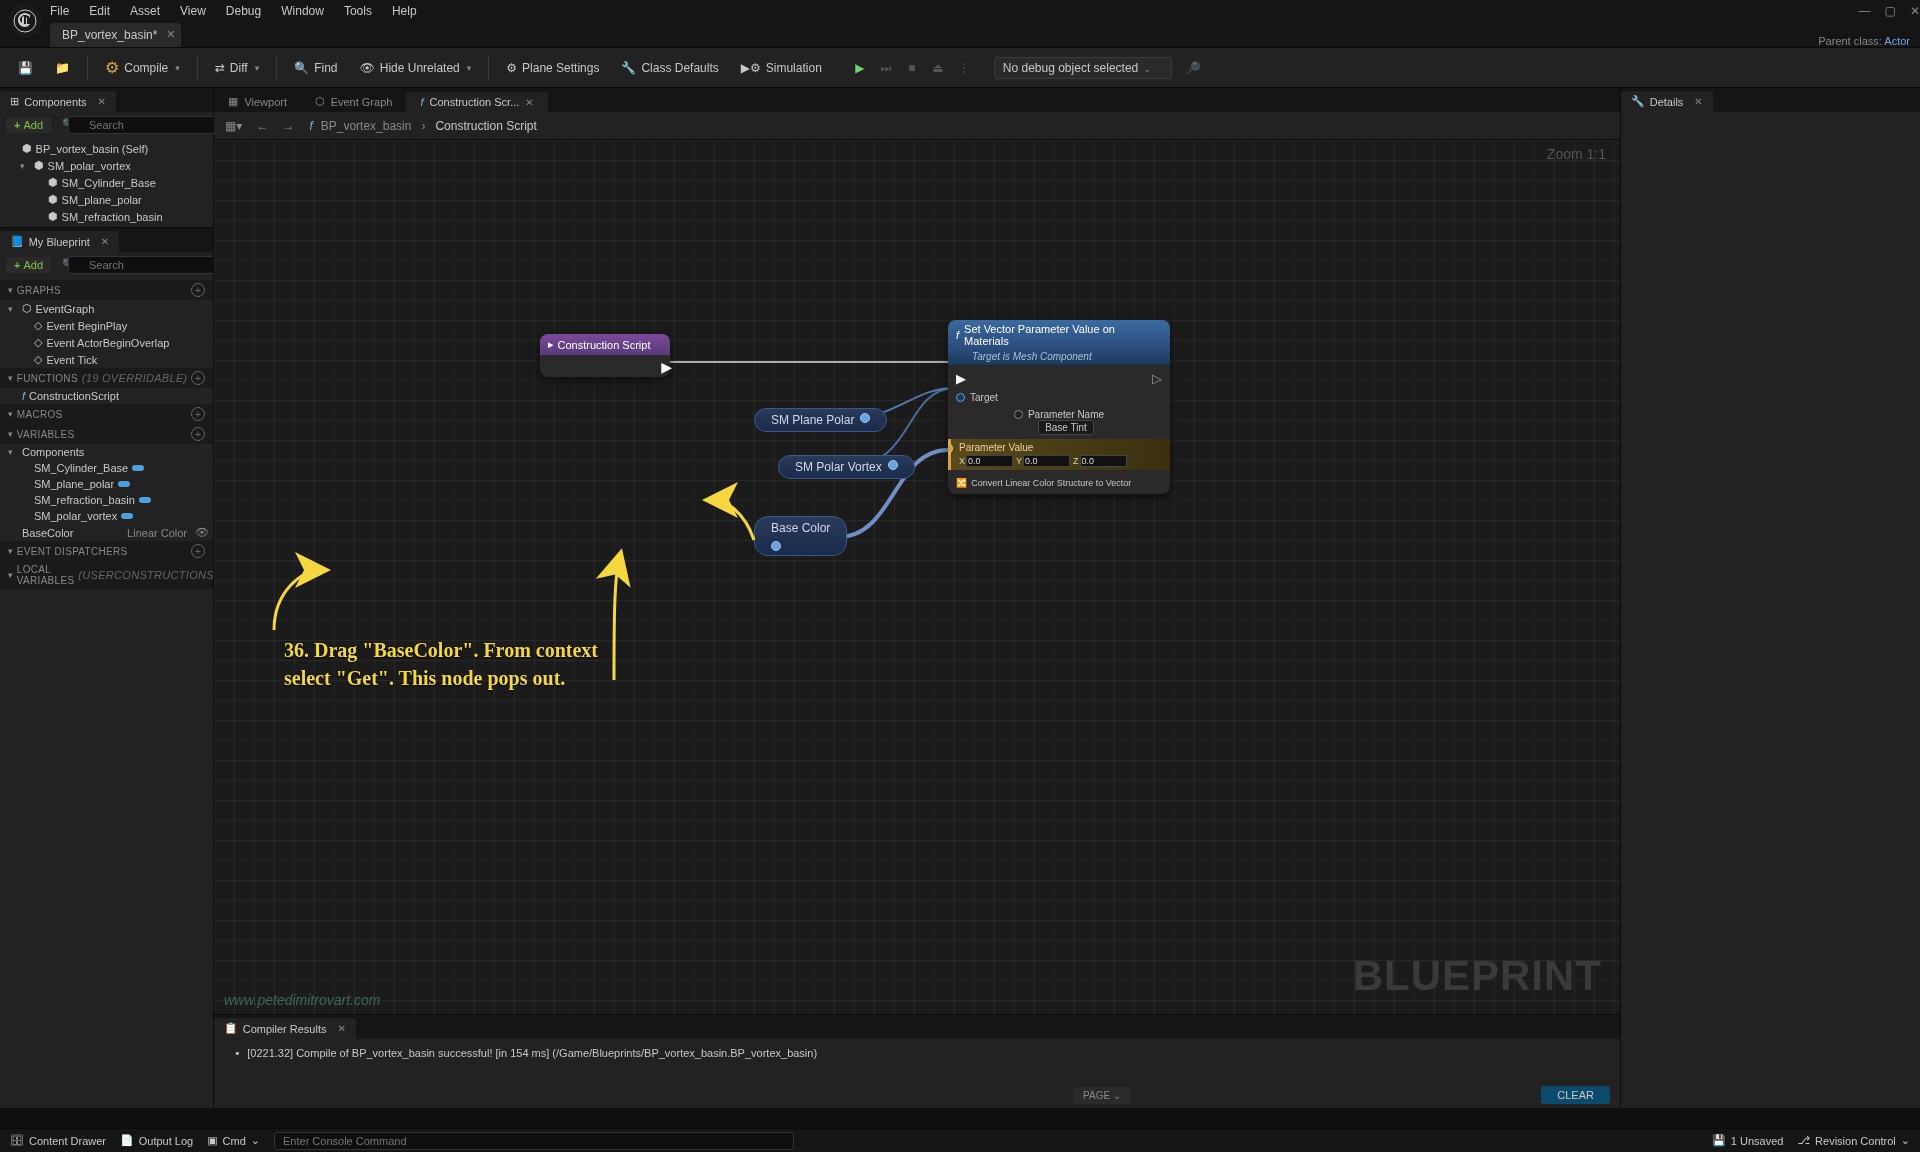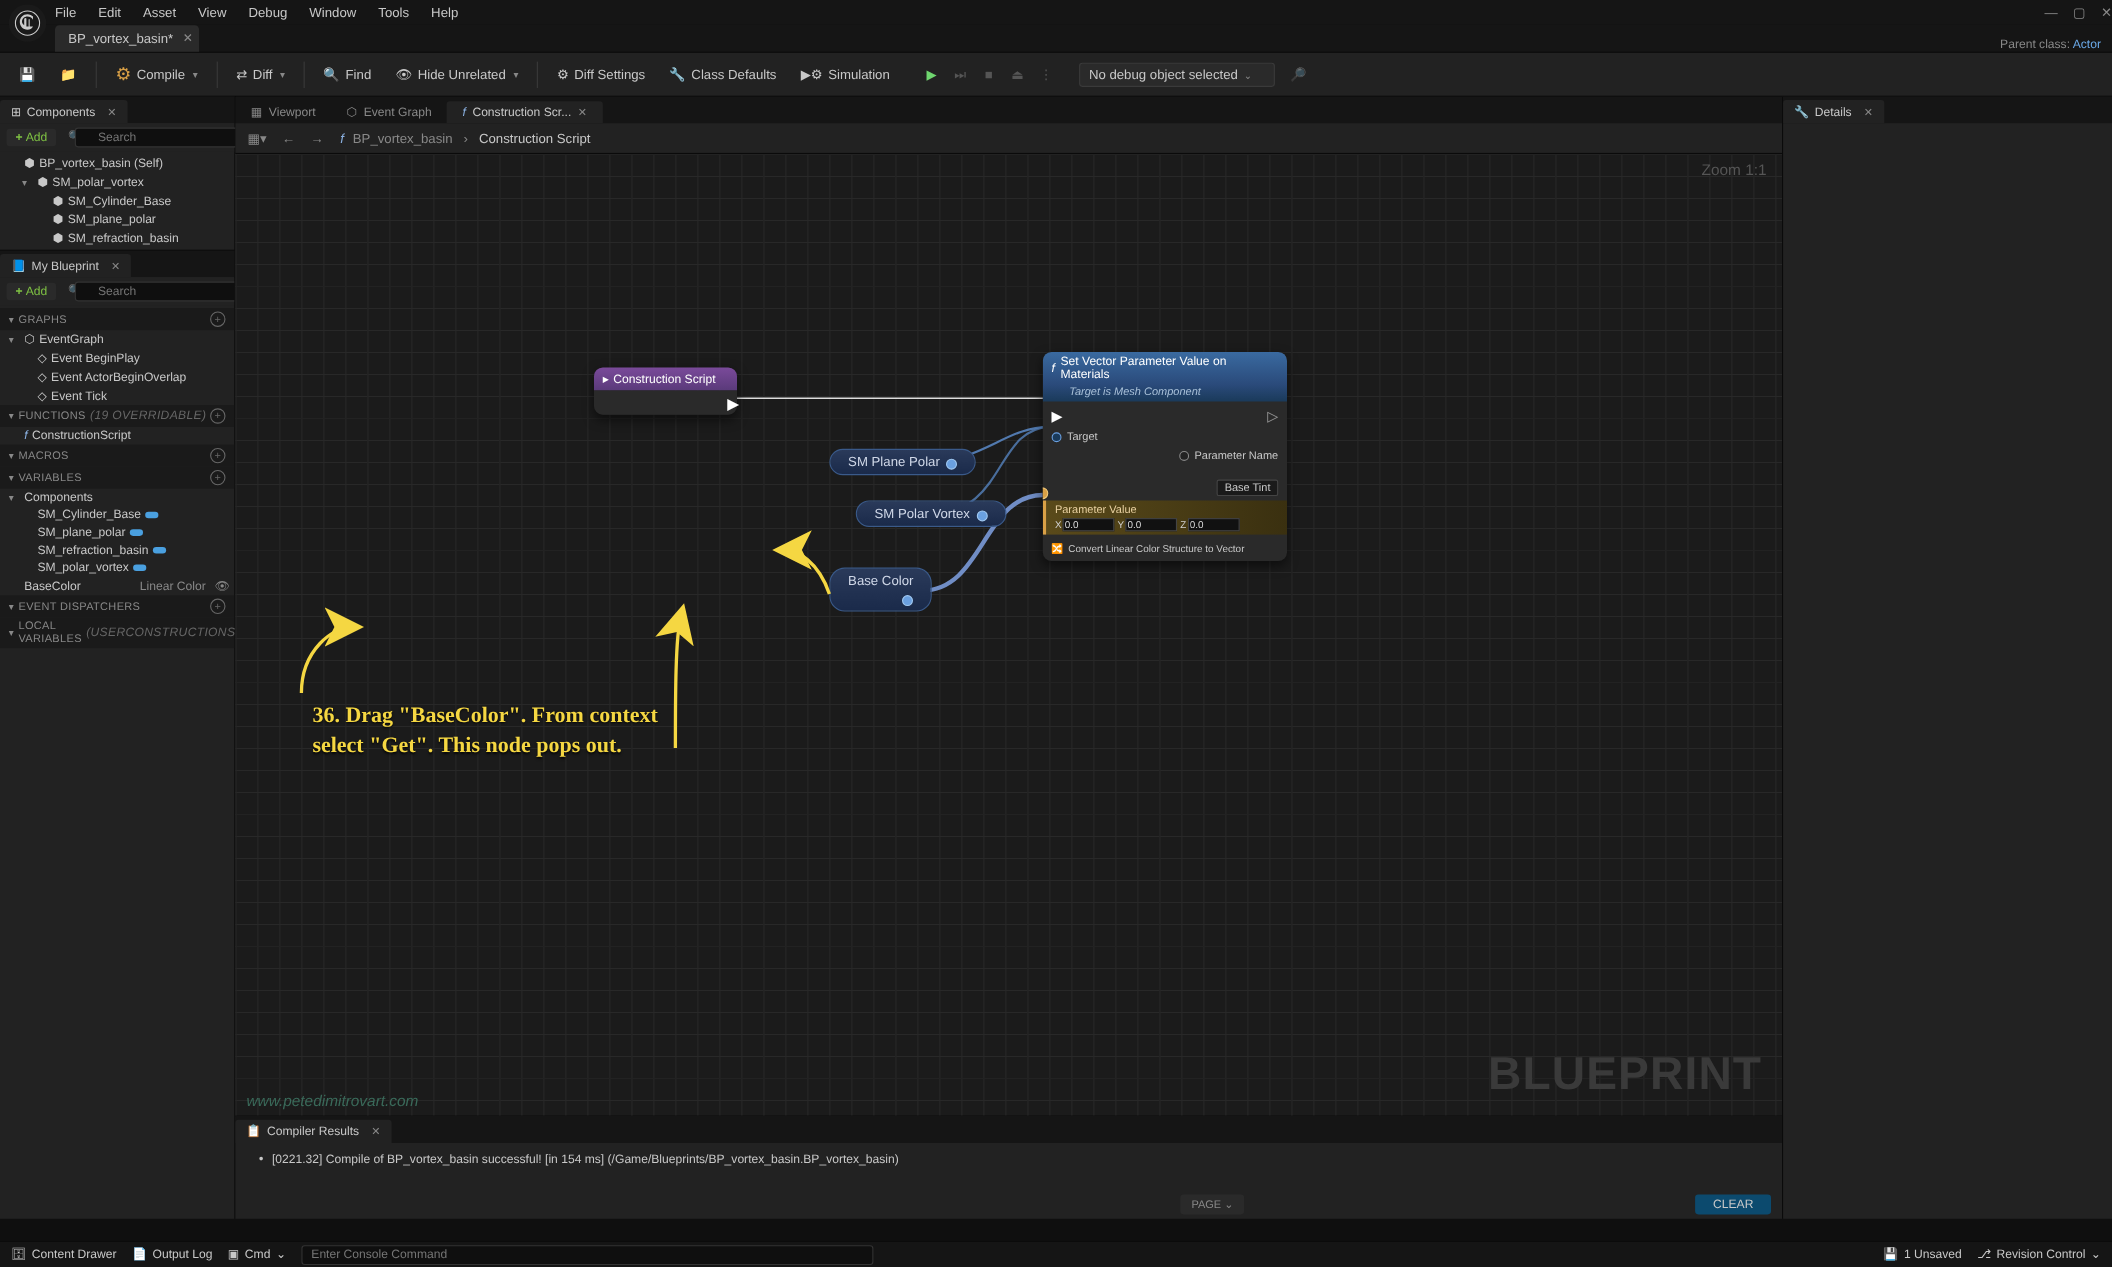--- a/index.html
+++ b/index.html
@@ -114,21 +114,21 @@
   .blueprint-watermark { position: absolute; bottom: 14px; right: 18px; font-size: 42px; font-weight: 800; color: #3a3a3a; letter-spacing: 1px; }
   .site-watermark { position: absolute; bottom: 6px; left: 10px; color: var(--watermark); font-size: 14px; font-style: italic; }
 
   
   .node { position: absolute; border-radius: 8px; box-shadow: 0 4px 10px rgba(0,0,0,0.5); font-size: 11px; }
   .node-construction { left: 326px; top: 194px; width: 130px; }
   .node-construction .hdr { background: linear-gradient(to bottom,#7a4a9a,#5a3a7a); padding: 4px 8px; border-radius: 8px 8px 0 0; display: flex; align-items: center; gap: 4px; color: #fff; }
   .node-construction .body { background: #2a2a2a; height: 22px; border-radius: 0 0 8px 8px; position: relative; }
   .exec-out { position: absolute; right: -2px; top: 4px; color: #fff; font-size: 14px; }
 
-  .pill-node { border-radius: 14px; padding: 4px 16px; background: linear-gradient(to bottom,#2a3a5a,#1a2a4a); border: 1px solid #3a5a8a; color: #d0d8e8; position: absolute; display: flex; align-items: flex-end; gap: 6px; }
+  .pill-node { border-radius: 14px; padding: 4px 16px; background: linear-gradient(to bottom,#2a3a5a,#1a2a4a); border: 1px solid #3a5a8a; color: #d0d8e8; position: absolute; display: flex; align-items: flex-start; gap: 6px; }
   .pill-node .pin-out { width: 10px; height: 10px; border-radius: 50%; background: #6aa0e0; border: 1px solid #a0c8f0; }
   .pill-plane { left: 540px; top: 268px; }
   .pill-vortex { left: 564px; top: 315px; }
   .pill-basecolor { left: 540px; top: 376px; background: linear-gradient(to bottom,#2a3a5a,#1a2a4a); flex-direction: column; }
 
   .node-setvec { left: 734px; top: 180px; width: 222px; background: #2a2a2a; border-radius: 8px; overflow: hidden; }
   .node-setvec .hdr { background: linear-gradient(to bottom,#3a6aa0,#2a4a7a); padding: 3px 8px; color: #fff; font-size: 11px; display: flex; align-items: center; gap: 5px; }
   .node-setvec .sub { font-size: 10px; color: #a8c0d8; font-style: italic; padding: 1px 8px 3px 24px; background: linear-gradient(to bottom,#2a4a7a,#1a3a5a); }
   .node-setvec .body { padding: 6px 8px; display: flex; flex-direction: column; gap: 6px; font-size: 10px; }
   .node-setvec .row { display: flex; align-items: center; gap: 5px; }
@@ -232,21 +232,21 @@
       <span>Find</span>
     </div>
   <div class="tb-btn">
       <span>👁</span>
       <span>Hide Unrelated</span>
       <span class="dropdown-caret">▾</span>
     </div>
   <div class="tb-sep"></div>
   <div class="tb-btn">
       <span>⚙</span>
-      <span>Diff Settings</span>
+      <span>Plane Settings</span>
     </div>
   <div class="tb-btn">
       <span>🔧</span>
       <span>Class Defaults</span>
     </div>
   <div class="tb-btn">
       <span>▶⚙</span>
       <span>Simulation</span>
     </div>
   <div class="play-controls">
@@ -497,21 +497,21 @@
         <div class="body">
           <div class="row">
               <span class="exec-pin">▶</span>
               <div style="flex:1"></div>
               <span class="exec-pin" style="opacity:.5">▷</span>
             </div>
           <div class="row">
               <span class="pin-dot blue"></span>
               <span>Target</span>
             </div>
-          <div class="row" style="flex-direction:column;align-items:flex-end;gap:16px">
+          <div class="row" style="flex-direction:column;align-items:center;gap:0">
             <div style="display:flex;gap:5px;align-items:center">
                 <span class="pin-dot"></span>
                 <span>Parameter Name</span>
               </div>
             <div class="param-name-box" style="margin-left:14px">Base Tint</div>
           </div>
           <div class="pv-row">
             <div class="pv-pin"></div>
             <div class="label">Parameter Value</div>
             <div class="pv-vals">

